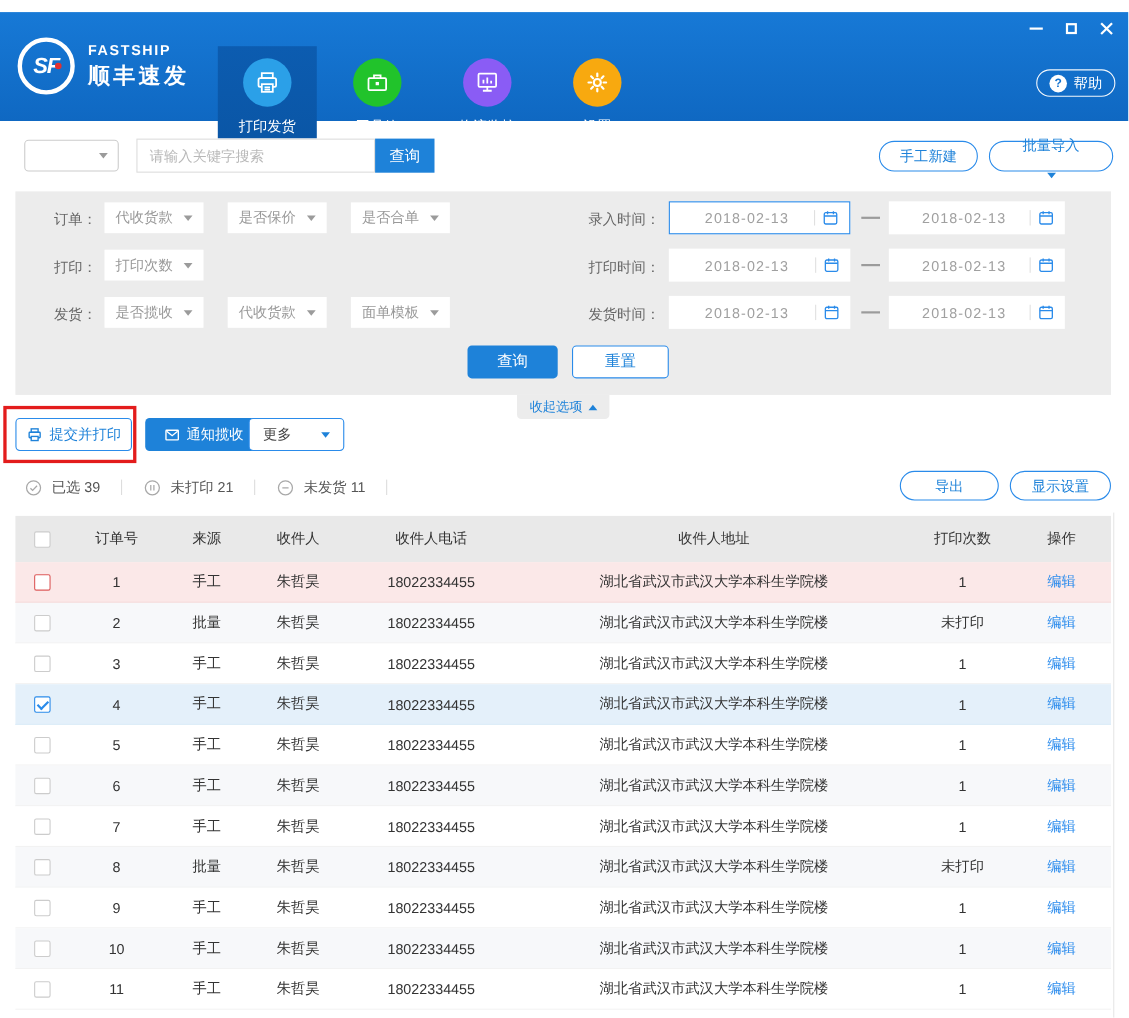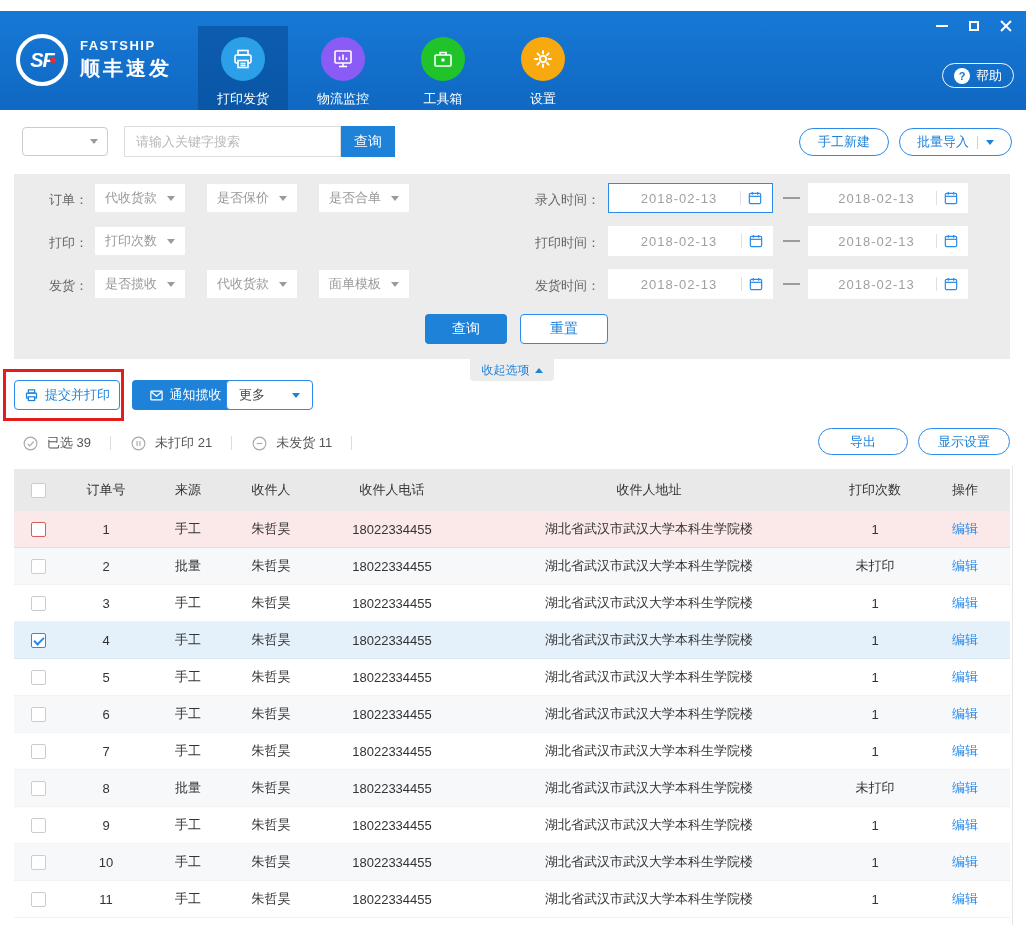--- a/index.html
+++ b/index.html
@@ -15,40 +15,40 @@
   .w-close::before,.w-close::after { content:""; position:absolute; left:1px; top:7px; width:14px; height:2px; background:#fff; }
   .w-close::before { transform:rotate(45deg);} .w-close::after { transform:rotate(-45deg);}
 
   .brand { position:absolute; left:16px; top:23px; display:flex; align-items:center; gap:12px; }
   .ring { width:52px; height:52px; border:4px solid #fff; border-radius:50%; display:flex; align-items:center; justify-content:center; position:relative; }
   .ring-txt { color:#fff; font-size:20px; font-weight:bold; font-style:italic; letter-spacing:-1px; }
   .ring-dot { position:absolute; right:8px; top:19px; width:6px; height:6px; background:#e23030; border-radius:50%; }
   .brand-en { color:#fff; font-size:13px; font-weight:bold; letter-spacing:1.5px; }
   .brand-cn { color:#fff; font-size:20px; font-weight:bold; letter-spacing:3px; margin-top:2px; }
 
-  .nav { position:absolute; left:150px; top:0; height:99px; display:flex;padding-left:48px; }
+  .nav { position:absolute; left:150px; top:16px; height:99px; display:flex;padding-left:48px; }
   .nav-item { width:90px; height:99px; margin-right:10px; position:relative; cursor:pointer; }
   .nav-item.active::before { content:""; position:absolute; left:0; right:0; top:15px; bottom:0; background:linear-gradient(180deg,#0c5cb0,#0a56a6); }
   .nav-inner { position:relative; display:flex; flex-direction:column; align-items:center; padding-top:26px; }
   .nav-ic { width:44px; height:44px; border-radius:50%; display:flex; align-items:center; justify-content:center; }
   .ic-print { background:#2ba0e8; } .ic-monitor { background:#8a5cf5; } .ic-tool { background:#21c32b; } .ic-gear { background:#f8a90f; }
   .nav-label { color:#fff; font-size:13px; margin-top:9px; }
 
   .help { position:absolute; right:12px; top:52px; height:25px; border:1px solid rgba(255,255,255,.95); border-radius:13px; display:flex; align-items:center; padding:0 11px; gap:6px; cursor:pointer; }
   .help-q { width:16px; height:16px; background:#fff; border-radius:50%; color:#1373d0; font-size:11px; font-weight:bold; display:flex; align-items:center; justify-content:center; }
   .help-label { color:#fff; font-size:13px; }
 
   
   .cat-dd { position:absolute; left:22px; top:116px; width:86px; height:29px; border:1px solid #ccc; border-radius:4px; background:#fff; display:flex; align-items:center; justify-content:space-between; padding:0 9px; font-size:13px; color:#666; cursor:pointer; }
   .kw-input { position:absolute; left:124px; top:115px; width:217px; height:31px; border:1px solid #ddd; padding:0 11px; font-size:13px; color:#333; outline:none; font-family:inherit; }
   .kw-input::placeholder { color:#b8b8b8; }
   .btn-query-top { position:absolute; left:341px; top:115px; width:54px; height:31px; background:#1e82d9; color:#fff; font-size:14px; border:none; cursor:pointer; font-family:inherit; }
   .pill { border:1px solid #2a8bea; border-radius:14px; background:#fff; color:#1e82d9; font-size:13px; display:flex; align-items:center; justify-content:center; cursor:pointer; }
   .btn-manual { position:absolute; left:799px; top:117px; width:90px; height:28px; }
-  .btn-batch { position:absolute; left:899px; top:117px; width:113px; height:28px; gap:8px; }
+  .btn-batch { position:absolute; left:899px; top:117px; width:113px; height:28px; gap:8px;flex-direction:column; }
   .vsep { width:1px; height:13px; background:#bcd7f3; }
 
   
   .panel { position:absolute; left:14px; top:163px; width:996px; height:185px; background:#ececec; }
   .f-label { position:absolute; width:72px; left:2px; text-align:right; color:#666; font-size:13px; }
   .d-label { position:absolute; width:80px; left:506px; text-align:right; color:#666; font-size:13px; }
   .fdd { position:absolute; width:90px; height:28px; background:#fff; font-size:13px; color:#999; display:flex; align-items:center; justify-content:space-between; padding:0 10px; cursor:pointer;font-family:Liberation Mono, monospace; }
   .caret { width:0; height:0; border-left:4px solid transparent; border-right:4px solid transparent; border-top:5px solid #9b9b9b; }
   .caret-blue { border-top-color:#1e82d9; }
   .caret-up { width:0; height:0; border-left:4px solid transparent; border-right:4px solid transparent; border-bottom:5px solid #1e82d9; }
@@ -129,47 +129,47 @@
               <rect x="7" y="13.5" width="10" height="7" fill="#2ba0e8"></rect>
               <line x1="9.5" y1="16.5" x2="14.5" y2="16.5"></line>
                 <line x1="9.5" y1="18.5" x2="14.5" y2="18.5"></line>
             </svg>
           </span>
           <span class="nav-label">打印发货</span>
         </div>
       </div>
       <div class="nav-item">
         <div class="nav-inner">
+          <span class="nav-ic ic-tool">
+            <svg width="24" height="24" viewBox="0 0 24 24" fill="none" stroke="#fff" stroke-width="1.6">
+              <rect x="4" y="8" width="16" height="11" rx="1"></rect>
+                <path d="M9 8V5.5h6V8"></path>
+              <rect x="10.5" y="11.5" width="3" height="3" fill="#fff" stroke="none"></rect>
+            </svg>
+          </span>
+          <span class="nav-label">工具箱</span>
+        </div>
+      </div>
+      <div class="nav-item">
+        <div class="nav-inner">
           <span class="nav-ic ic-monitor">
             <svg width="24" height="24" viewBox="0 0 24 24" fill="none" stroke="#fff" stroke-width="1.6">
               <rect x="4" y="4" width="16" height="12" rx="1"></rect>
               <line x1="8.5" y1="13" x2="8.5" y2="9.5"></line>
                 <line x1="12" y1="13" x2="12" y2="7.5"></line>
                 <line x1="15.5" y1="13" x2="15.5" y2="10.5"></line>
               <line x1="12" y1="16" x2="12" y2="19"></line>
                 <line x1="8" y1="19.5" x2="16" y2="19.5"></line>
             </svg>
           </span>
           <span class="nav-label">物流监控</span>
         </div>
       </div>
       <div class="nav-item">
         <div class="nav-inner">
-          <span class="nav-ic ic-tool">
-            <svg width="24" height="24" viewBox="0 0 24 24" fill="none" stroke="#fff" stroke-width="1.6">
-              <rect x="4" y="8" width="16" height="11" rx="1"></rect>
-                <path d="M9 8V5.5h6V8"></path>
-              <rect x="10.5" y="11.5" width="3" height="3" fill="#fff" stroke="none"></rect>
-            </svg>
-          </span>
-          <span class="nav-label">工具箱</span>
-        </div>
-      </div>
-      <div class="nav-item">
-        <div class="nav-inner">
           <span class="nav-ic ic-gear">
             <svg width="24" height="24" viewBox="0 0 24 24" fill="none" stroke="#fff" stroke-width="2" stroke-linecap="round">
               <circle cx="12" cy="12" r="3.2"></circle>
               <path d="M12 4v2.3M12 17.7V20M4 12h2.3M17.7 12H20M6.4 6.4l1.7 1.7M15.9 15.9l1.7 1.7M17.6 6.4l-1.7 1.7M8.1 15.9l-1.7 1.7"></path>
             </svg>
           </span>
           <span class="nav-label">设置</span>
         </div>
       </div>
     </div>

